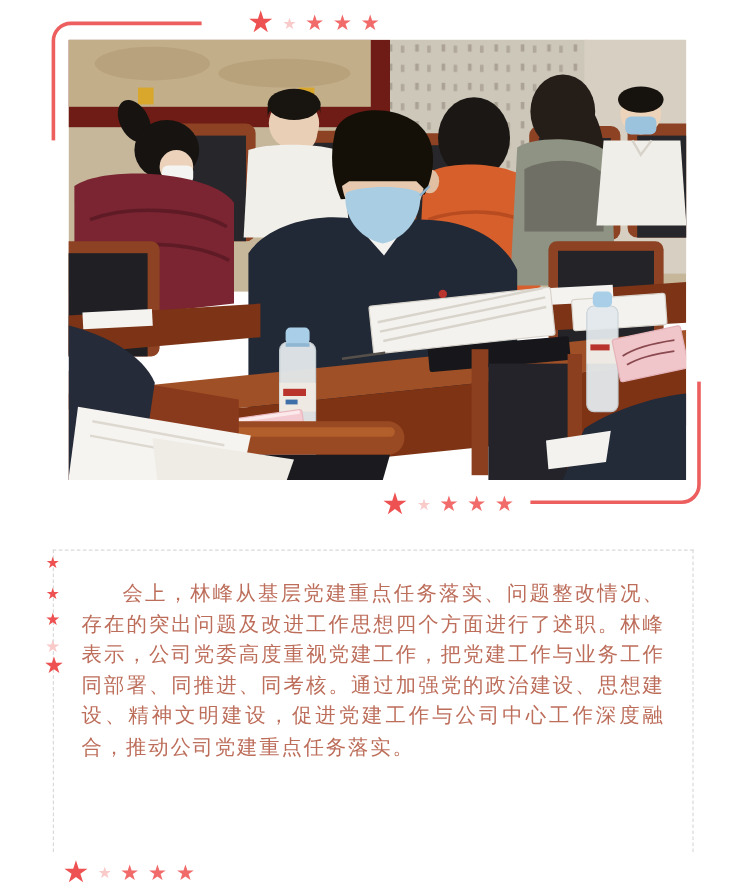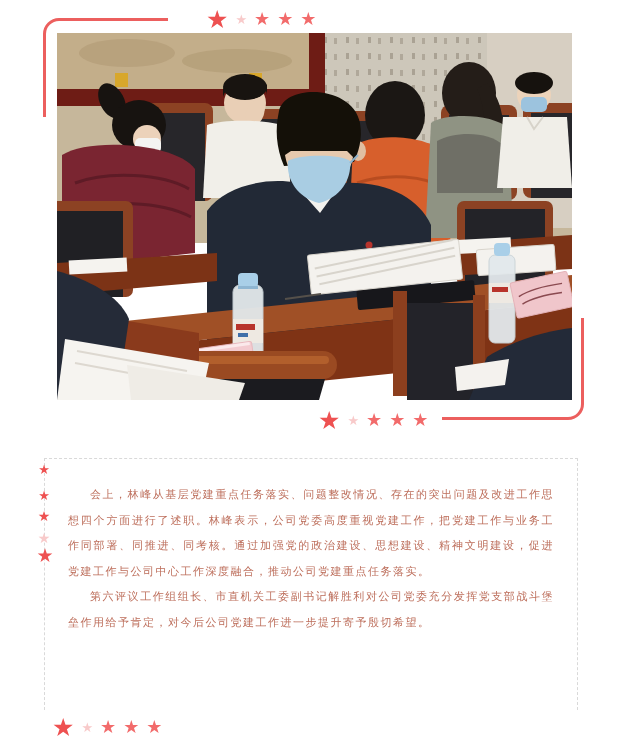--- a/index.html
+++ b/index.html
@@ -33,21 +33,21 @@
   
   .photo{position:absolute; left:57px; top:33px; width:515px; height:367px; z-index:2; overflow:hidden;}
   .photo svg{display:block;}
 
   
   .textbox{position:absolute; left:44px; top:458px; width:534px; height:252px; z-index:3;
            border-top:1px dashed var(--dash-border);
            border-left:1px dashed var(--dash-border);
            border-right:1px dashed var(--dash-border);
            padding:23px 23px 0 23px;}
-  .textbox p{font-size:11px; line-height:25.6px; letter-spacing:1.5px; color:var(--body-text);
+  .textbox p{font-size:17px; line-height:25.6px; letter-spacing:1.5px; color:var(--body-text);
              text-align:justify; text-indent:2em;font-family:Liberation Serif, serif;}
   .side-star{position:absolute; z-index:4; line-height:1; color:var(--star-strong);
              transform:translate(-50%,-50%);}
   .ss1{left:44px; top:469px; font-size:13px;}
   .ss2{left:44px; top:495px; font-size:13px;}
   .ss3{left:44px; top:516px; font-size:14px;}
   .ss4{left:44px; top:538px; font-size:14px; color:var(--star-light);}
   .ss5{left:45px; top:555px; font-size:19px;}
 </style>
 </head>
@@ -257,21 +257,20 @@
   </div>
 
   <span class="side-star ss1">★</span>
   <span class="side-star ss2">★</span>
   <span class="side-star ss3">★</span>
   <span class="side-star ss4">★</span>
   <span class="side-star ss5">★</span>
 
   <section class="textbox">
     <p>会上，林峰从基层党建重点任务落实、问题整改情况、存在的突出问题及改进工作思想四个方面进行了述职。林峰表示，公司党委高度重视党建工作，把党建工作与业务工作同部署、同推进、同考核。通过加强党的政治建设、思想建设、精神文明建设，促进党建工作与公司中心工作深度融合，推动公司党建重点任务落实。</p>
-    <p>第六评议工作组组长、市直机关工委副书记解胜利对公司党委充分发挥党支部战斗堡垒作用给予肯定，对今后公司党建工作进一步提升寄予殷切希望。</p>
   </section>
 
   <div class="star-row star-row-bottom">
     <span class="star big">★</span>
     <span class="star small">★</span>
     <span class="star med">★</span>
     <span class="star med">★</span>
     <span class="star med">★</span>
   </div>
 

